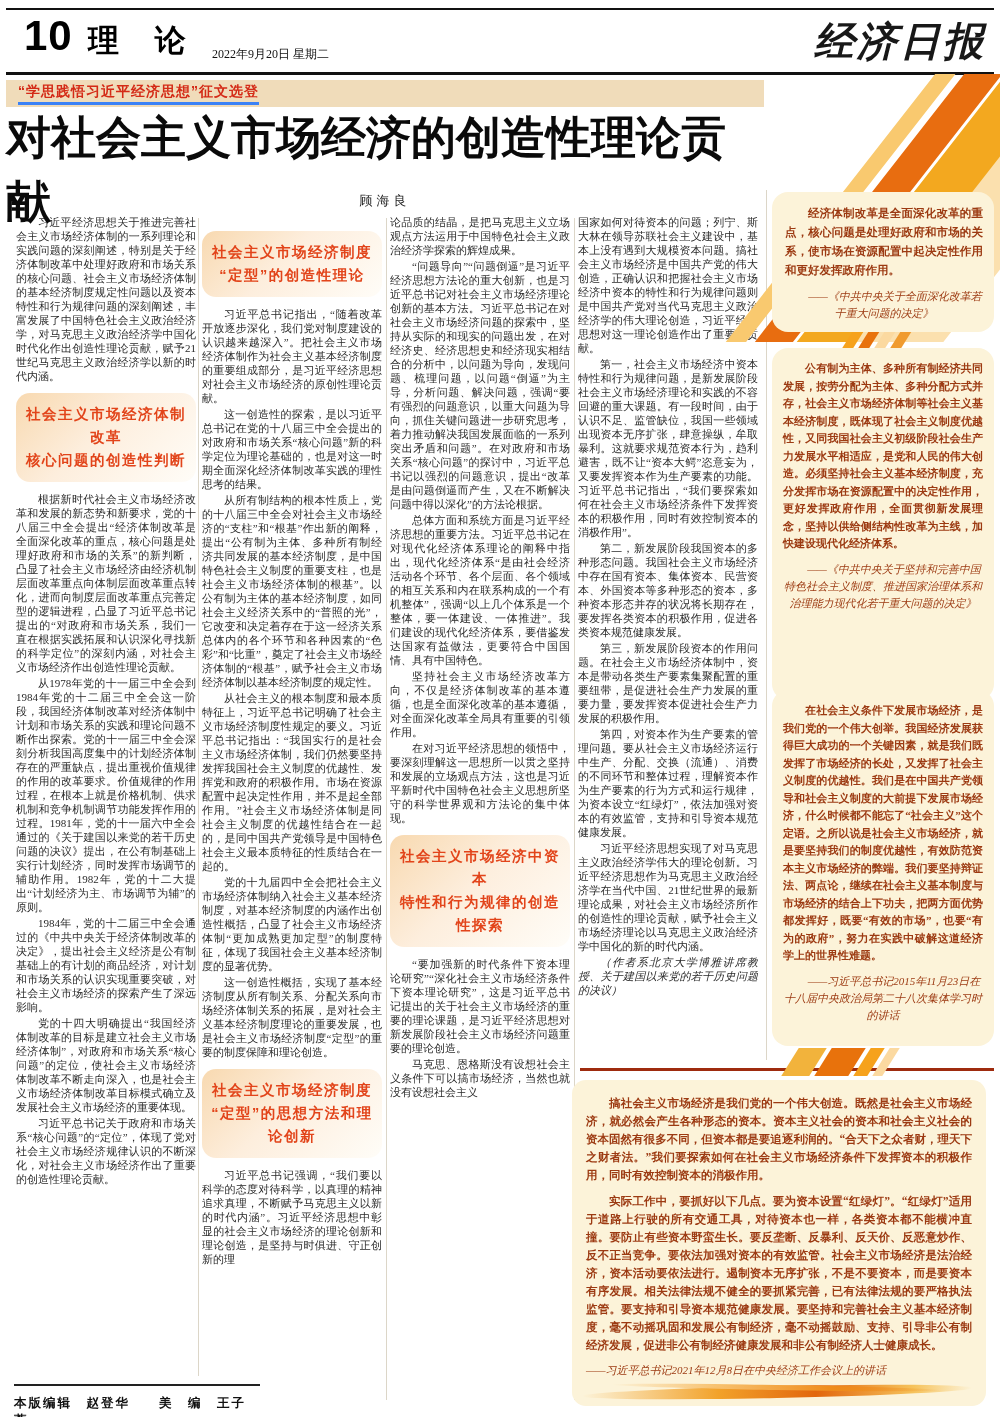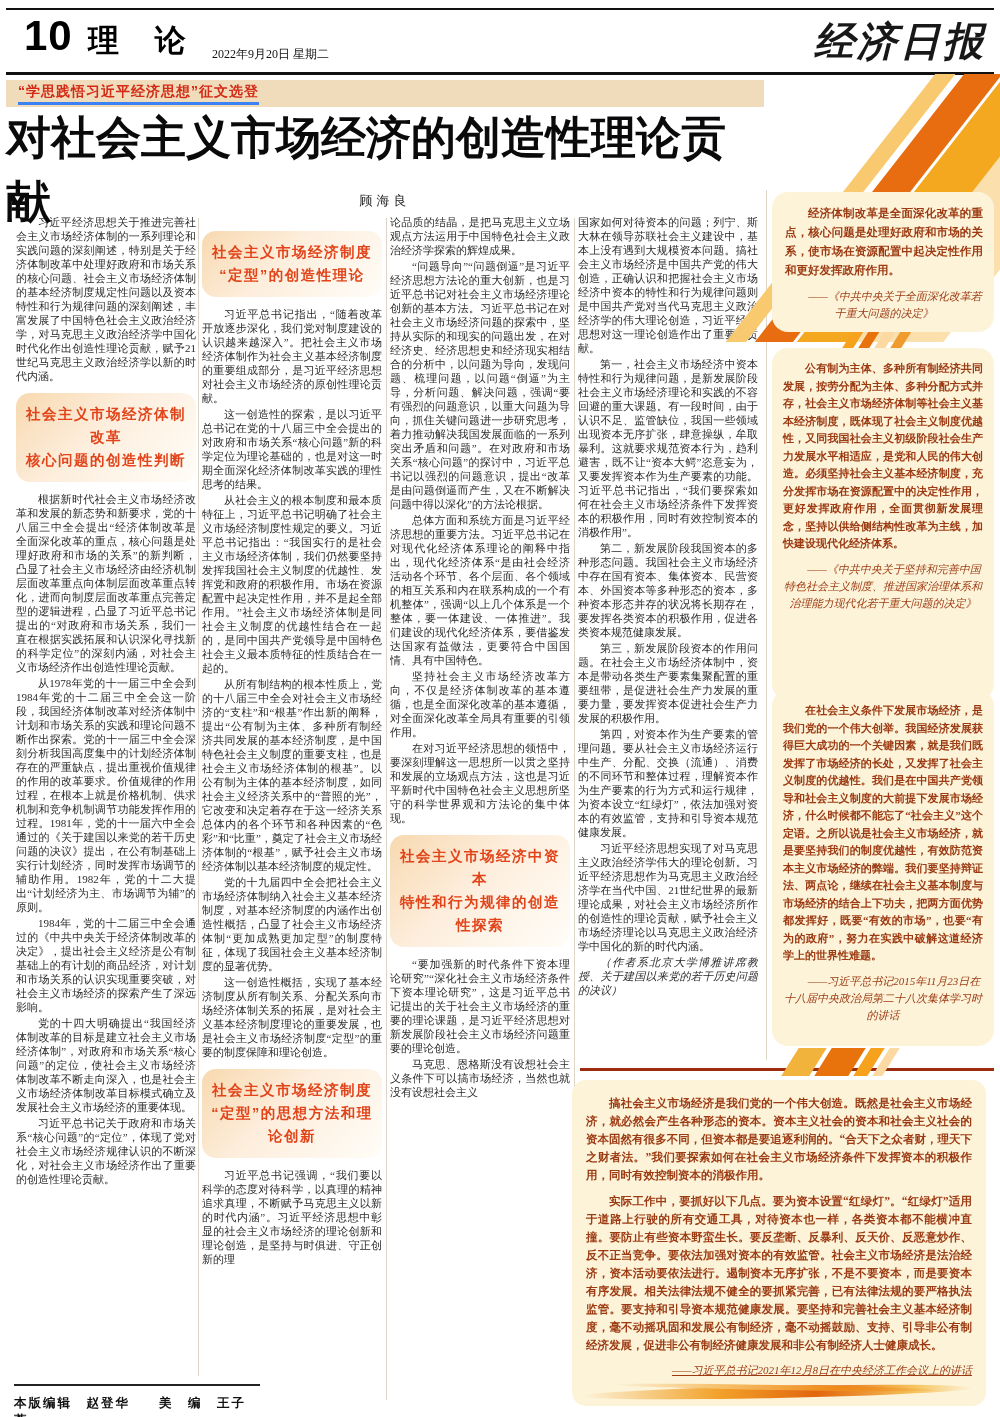--- a/index.html
+++ b/index.html
@@ -42,21 +42,21 @@
       padding:12px 11px;box-sizing:border-box;overflow:hidden;z-index:3;}
   .qt{color:#9c3a12;font-weight:bold;font-size:11.5px;line-height:19px;text-align:justify;
       text-indent:2em;margin:0;font-family:"Liberation Serif","DejaVu Serif",serif;}
   .src{color:#9c3a12;font-size:11px;line-height:17px;margin:8px 0 0 0;font-style:italic;
        text-indent:2em;font-family:"Liberation Serif",serif;text-align:center;}
   
   .sep{position:absolute;left:580px;top:1068px;width:414px;height:3px;background:#9e2b0e;}
   .bb{position:absolute;left:572px;top:1080px;width:414px;height:326px;background:#fcf3d9;border-radius:14px;
       padding:14px 14px;box-sizing:border-box;overflow:hidden;z-index:3;}
   .bb .qt{font-size:11.5px;line-height:18px;margin-bottom:8px;}
-  .bb .src{text-align:right;text-indent:0;text-decoration:underline;}
+  .bb .src{text-align:left;text-indent:0;}
   .swoosh{position:absolute;left:10px;bottom:8px;width:390px;height:12px;border-radius:50%;
           background:linear-gradient(90deg,#ffffff00 0%,#f2a22a 35%,#e2660d 60%,#f6c35c 85%,#ffffff00 100%);
           transform:rotate(-1.2deg);}
   .swoosh2{position:absolute;left:40px;bottom:16px;width:330px;height:5px;border-radius:50%;
           background:linear-gradient(90deg,#ffffff00,#f7bf6b,#ef8c1a,#ffffff00);transform:rotate(1deg);}
   
   .credits{position:absolute;left:14px;top:1384px;width:246px;border-top:2px solid #222;padding-top:9px;
            font-size:12.5px;color:#111;font-family:"Liberation Serif",serif;letter-spacing:2px;font-weight:bold;}
 </style>
 </head>
@@ -103,22 +103,22 @@
     <p class="body">习近平总书记关于政府和市场关系“核心问题”的“定位”，体现了党对社会主义市场经济规律认识的不断深化，对社会主义市场经济作出了重要的创造性理论贡献。</p>
   </div>
 
   <div class="col" style="left:202px;width:180px;height:1192px;">
     <div class="sec-box" style="margin-top:16px;">
       <div class="sec-line">社会主义市场经济制度</div>
       <div class="sec-line">“定型”的创造性理论</div>
     </div>
     <p class="body">习近平总书记指出，“随着改革开放逐步深化，我们党对制度建设的认识越来越深入”。把社会主义市场经济体制作为社会主义基本经济制度的重要组成部分，是习近平经济思想对社会主义市场经济的原创性理论贡献。</p>
     <p class="body">这一创造性的探索，是以习近平总书记在党的十八届三中全会提出的对政府和市场关系“核心问题”新的科学定位为理论基础的，也是对这一时期全面深化经济体制改革实践的理性思考的结果。</p>
+    <p class="body">从所有制结构的根本性质上，党的十八届三中全会对社会主义市场经济的“支柱”和“根基”作出新的阐释，提出“公有制为主体、多种所有制经济共同发展的基本经济制度，是中国特色社会主义制度的重要支柱，也是社会主义市场经济体制的根基”。以公有制为主体的基本经济制度，如同社会主义经济关系中的“普照的光”，它改变和决定着存在于这一经济关系总体内的各个环节和各种因素的“色彩”和“比重”，奠定了社会主义市场经济体制的“根基”，赋予社会主义市场经济体制以基本经济制度的规定性。</p>
     <p class="body">从社会主义的根本制度和最本质特征上，习近平总书记明确了社会主义市场经济制度性规定的要义。习近平总书记指出：“我国实行的是社会主义市场经济体制，我们仍然要坚持发挥我国社会主义制度的优越性、发挥党和政府的积极作用。市场在资源配置中起决定性作用，并不是起全部作用。”社会主义市场经济体制是同社会主义制度的优越性结合在一起的，是同中国共产党领导是中国特色社会主义最本质特征的性质结合在一起的。</p>
-    <p class="body">从所有制结构的根本性质上，党的十八届三中全会对社会主义市场经济的“支柱”和“根基”作出新的阐释，提出“公有制为主体、多种所有制经济共同发展的基本经济制度，是中国特色社会主义制度的重要支柱，也是社会主义市场经济体制的根基”。以公有制为主体的基本经济制度，如同社会主义经济关系中的“普照的光”，它改变和决定着存在于这一经济关系总体内的各个环节和各种因素的“色彩”和“比重”，奠定了社会主义市场经济体制的“根基”，赋予社会主义市场经济体制以基本经济制度的规定性。</p>
     <p class="body">党的十九届四中全会把社会主义市场经济体制纳入社会主义基本经济制度，对基本经济制度的内涵作出创造性概括，凸显了社会主义市场经济体制“更加成熟更加定型”的制度特征，体现了我国社会主义基本经济制度的显著优势。</p>
     <p class="body">这一创造性概括，实现了基本经济制度从所有制关系、分配关系向市场经济体制关系的拓展，是对社会主义基本经济制度理论的重要发展，也是社会主义市场经济制度“定型”的重要的制度保障和理论创造。</p>
     <div class="sec-box">
       <div class="sec-line">社会主义市场经济制度</div>
       <div class="sec-line">“定型”的思想方法和理论创新</div>
     </div>
     <p class="body">习近平总书记强调，“我们要以科学的态度对待科学，以真理的精神追求真理，不断赋予马克思主义以新的时代内涵”。习近平经济思想中彰显的社会主义市场经济的理论创新和理论创造，是坚持与时俱进、守正创新的理</p>
   </div>
 
   <div class="col" style="left:390px;width:180px;height:1192px;">

